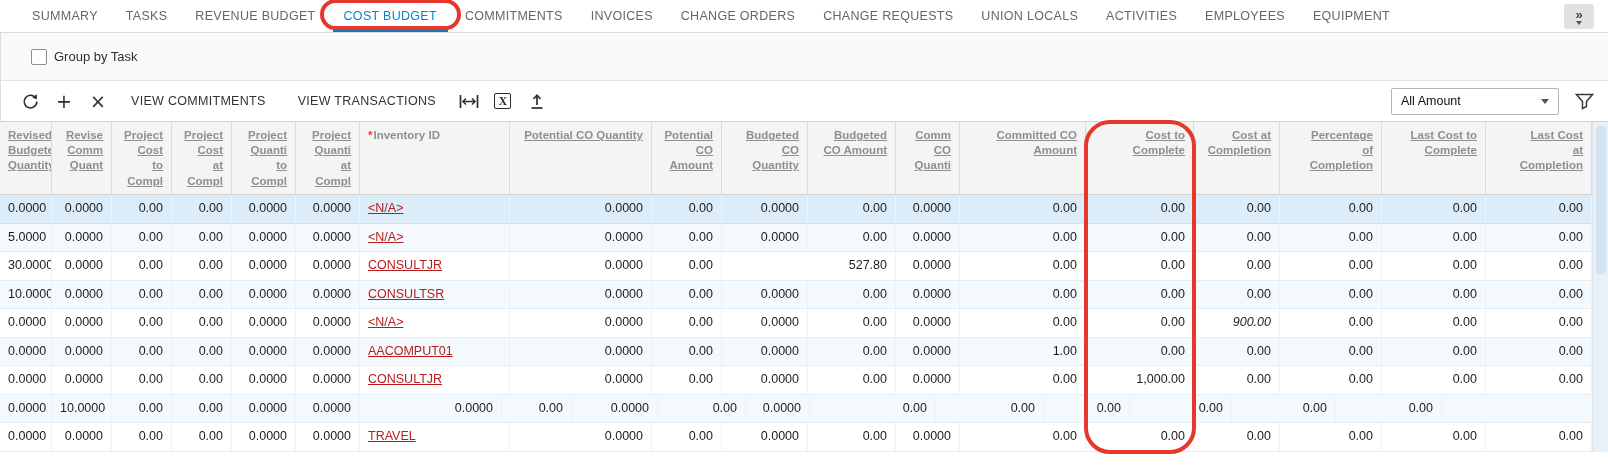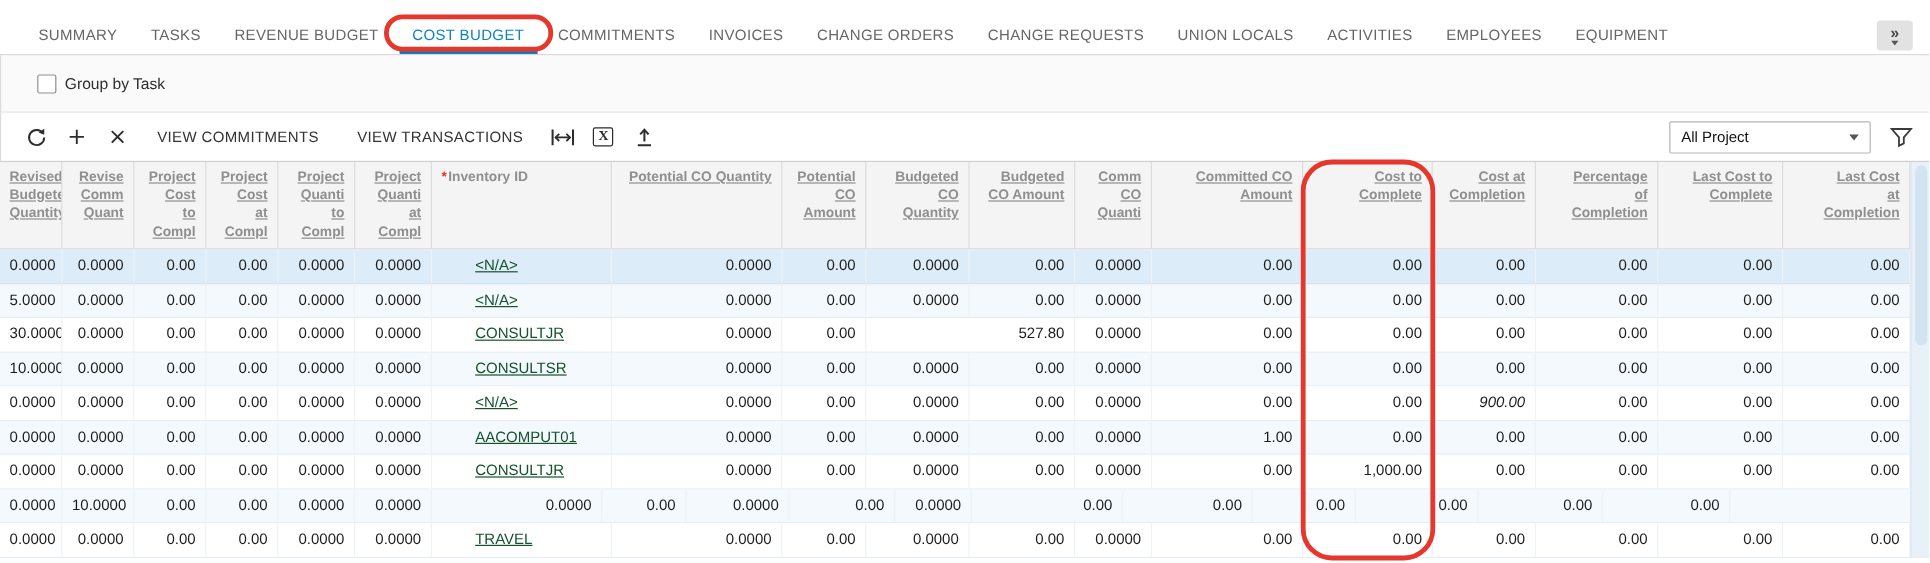--- a/index.html
+++ b/index.html
@@ -2,21 +2,21 @@
 <html><head>
 <meta charset="utf-8">
 <style>
   * { margin:0; padding:0; box-sizing:border-box; }
   html,body { width:1608px; height:469px; overflow:hidden; background:#fff;
               font-family:"Liberation Sans","DejaVu Sans",sans-serif; }
   .page { position:relative; width:1608px; height:469px; }
 
   
   .tab-bar { height:33px; background:#fff; border-bottom:1px solid #dadada;
-             display:flex; align-items:stretch; padding-left:18px; position:relative;margin-top:13px; }
+             display:flex; align-items:stretch; padding-left:18px; position:relative; }
   .tabs { display:flex; align-items:stretch; flex:1; }
   .tab { position:relative; padding:0 14px; line-height:32px; font-size:12.5px;
          color:#666; letter-spacing:.3px; white-space:nowrap; cursor:pointer; }
   .tab.active { color:#0d83c5; }
   .tab.active::after { content:''; position:absolute; left:3px; right:3px; bottom:0;
                        height:3.5px; background:#1b76b2; }
   .tab.active.annotated::before { content:''; position:absolute; top:-1px; bottom:2px;
         left:-10px; right:-10px; border:4.5px solid #e5372b; border-radius:17px;
         pointer-events:none; z-index:20; }
   .tab-overflow { position:absolute; right:14px; top:4px; width:30px; height:25px;
@@ -62,21 +62,21 @@
   .th.al { text-align:left; }
   .req { color:#e5372b; margin-right:1px; font-weight:bold; }
   .grid-body { background:#fff; }
   .row { display:flex; height:28.5px; border-bottom:1px solid #e6edf2; background:#fff; }
   .row.alt { background:#f3f9fc; }
   .row.sel { background:#dcecf8; border-bottom-color:#cfe2ef; }
   .td { flex:none; font-size:12.5px; color:#1c1c1c; line-height:27.5px; padding:0 8px;
         overflow:hidden; white-space:nowrap; border-right:1px solid #eef2f5; cursor:default; }
   .td.ar { text-align:right; }
   .td.al { text-align:left; }
-  .lnk { color:#14532d; font-size:12.5px;margin-left:28px; }
+  .lnk { color:#b91c1c; font-size:12.5px; }
   .vscroll { width:16px; background:#e9f1f8; border-left:1px solid #d9e4ee; }
   .vthumb { width:10px; margin:3px auto 0 auto; height:150px; background:#d3e3ef; border-radius:5px; }
 
   
   .annot-col { position:absolute; border:4.5px solid #e5372b; border-radius:26px;
                pointer-events:none; z-index:20; }
 
   
   svg { display:block; }
 </style>
@@ -140,21 +140,21 @@
     </div>
     <div class="tbtn">
       <svg width="16" height="17" viewBox="0 0 16 17">
         <line x1="8" y1="3" x2="8" y2="12" stroke="#2d2d2d" stroke-width="1.7"></line>
         <polyline points="4.5,6 8,2.2 11.5,6" fill="none" stroke="#2d2d2d" stroke-width="1.7"></polyline>
         <line x1="2.5" y1="15" x2="13.5" y2="15" stroke="#2d2d2d" stroke-width="1.7"></line>
       </svg>
     </div>
     <div class="spacer"></div>
     <div class="records-dd">
-      <span class="val">All Project</span>
+      <span class="val">All Amount</span>
       <span class="caret"></span>
     </div>
     <div class="funnel">
       <svg width="19" height="17" viewBox="0 0 19 17">
         <path d="M1.5 1.5 H17.5 L11.5 8.5 V13.5 L7.5 15.5 V8.5 Z" fill="none" stroke="#3a3a3a" stroke-width="1.5"></path>
       </svg>
     </div>
   </div>
 
   <div class="grid">

